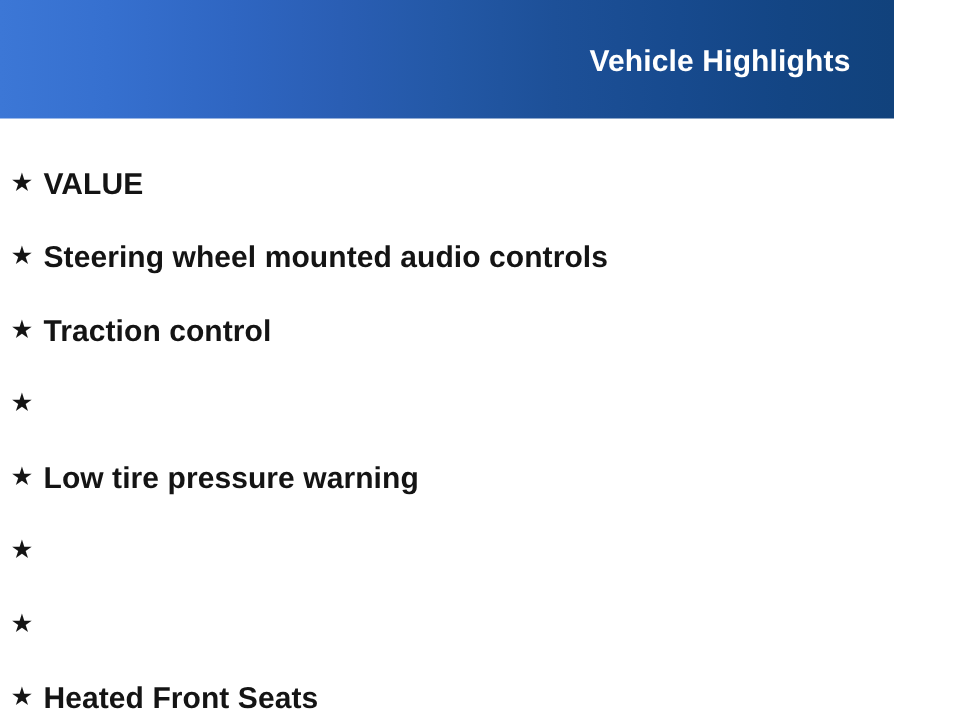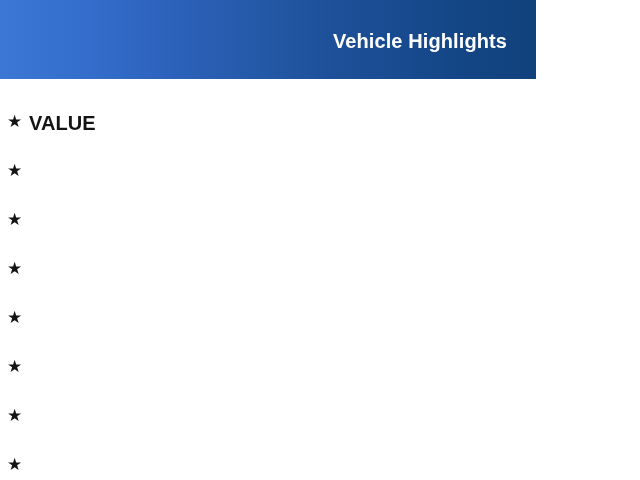--- a/index.html
+++ b/index.html
@@ -19,21 +19,21 @@
     width: 640px;
     height: 480px;
     background: #ffffff;
   }
 
   
   .header-banner {
     position: absolute;
     left: 0;
     top: 0;
-    width: 536px;
+    width: 596px;
     height: 79px;
     background: linear-gradient(to right,
                 #3c77d6 0%,
                 #3670cf 12%,
                 #2f66c2 26%,
                 #2a5eb4 38%,
                 #2358a6 50%,
                 #1d5098 62%,
                 #174a8e 76%,
                 #134584 88%,
@@ -111,41 +111,45 @@
 
   <ul class="highlights-list">
 
     <li class="highlight-item">
       <span class="bullet-star">★</span>
       <span class="highlight-label">VALUE</span>
     </li>
 
     <li class="highlight-item">
       <span class="bullet-star">★</span>
+      <span class="highlight-label">Steering wheel mounted audio controls</span>
+    </li>
+
+    <li class="highlight-item">
+      <span class="bullet-star">★</span>
+      <span class="highlight-label">Traction control</span>
+    </li>
+
+    <li class="highlight-item">
+      <span class="bullet-star">★</span>
+    </li>
+
+    <li class="highlight-item">
+      <span class="bullet-star">★</span>
+      <span class="highlight-label">Low tire pressure warning</span>
     </li>
 
     <li class="highlight-item">
       <span class="bullet-star">★</span>
     </li>
 
     <li class="highlight-item">
       <span class="bullet-star">★</span>
     </li>
 
     <li class="highlight-item">
       <span class="bullet-star">★</span>
-    </li>
-
-    <li class="highlight-item">
-      <span class="bullet-star">★</span>
-    </li>
-
-    <li class="highlight-item">
-      <span class="bullet-star">★</span>
-    </li>
-
-    <li class="highlight-item">
-      <span class="bullet-star">★</span>
+      <span class="highlight-label">Heated Front Seats</span>
     </li>
 
   </ul>
 
 </div>
 
 </body></html>

